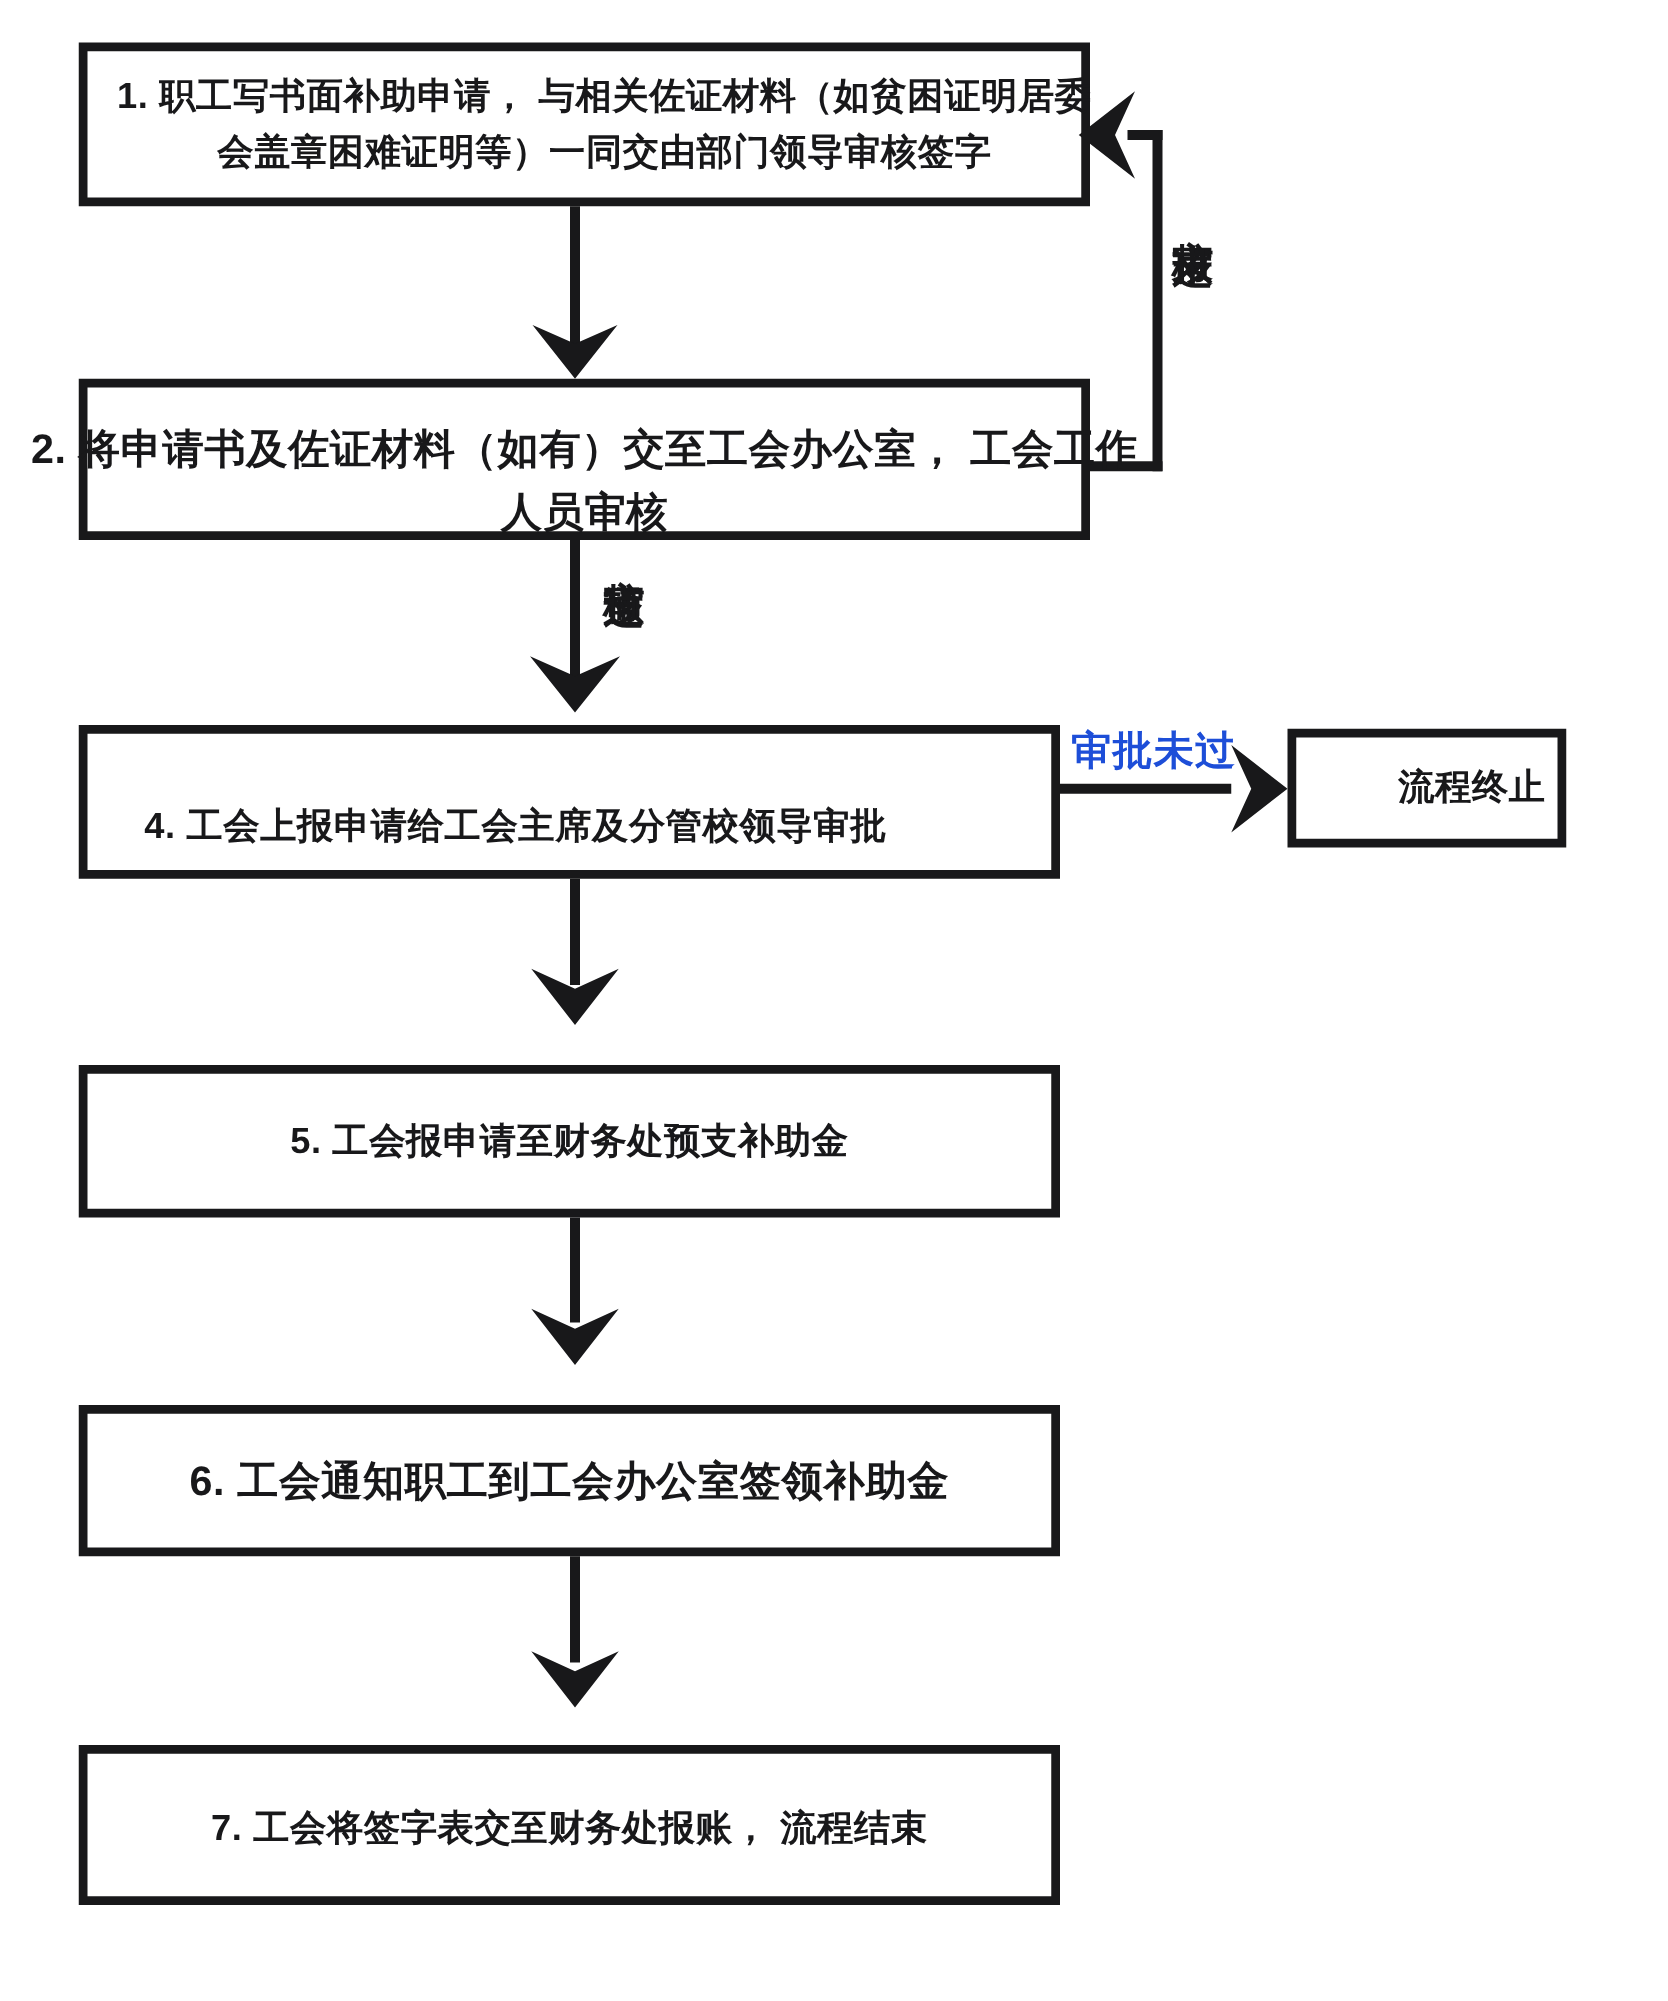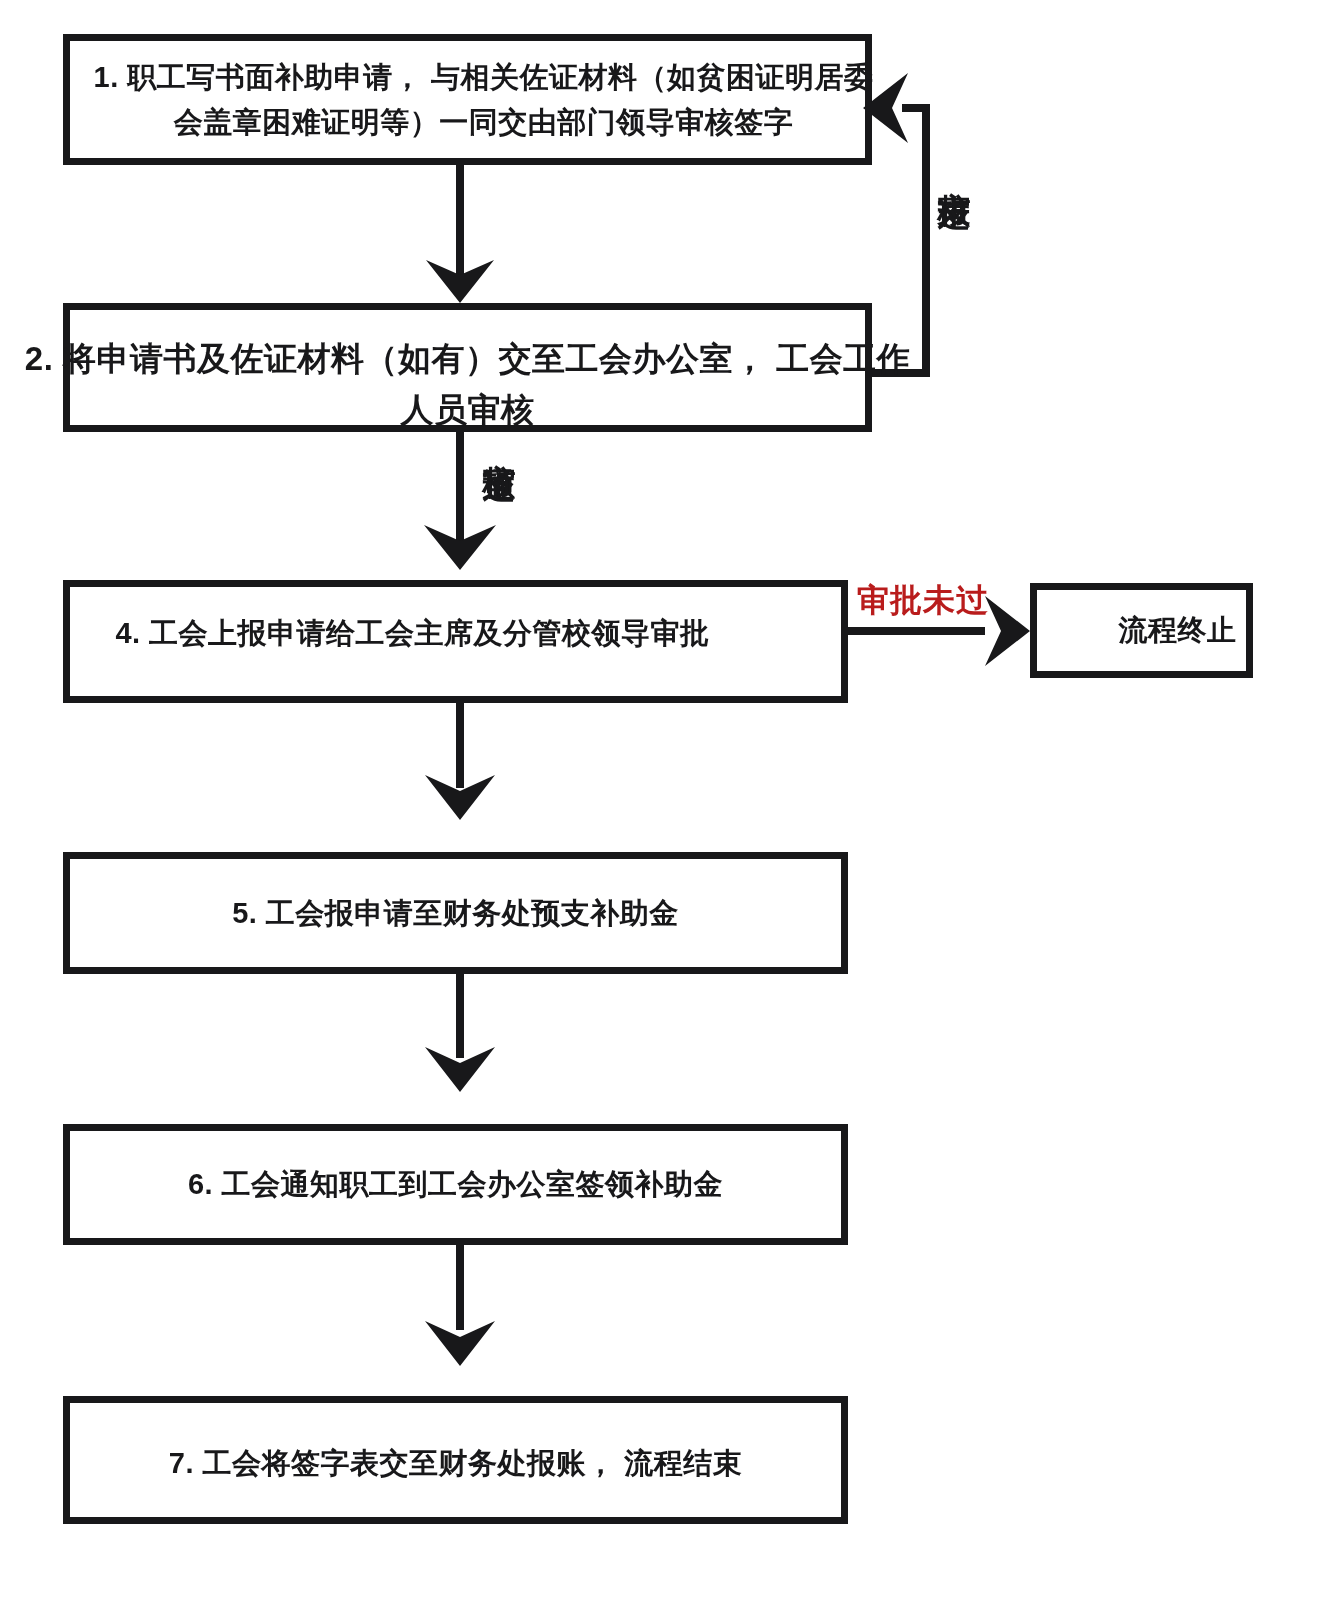--- a/index.html
+++ b/index.html
@@ -66,21 +66,21 @@
     text-orientation: upright;
     color: #18181a;
     font-family: "Liberation Sans", "DejaVu Sans", sans-serif;
     font-weight: bold;
     white-space: nowrap;
     letter-spacing: 2px;
     line-height: 1;
   }
   .edge-label-horizontal {
     position: absolute;
-    color: #b91c1c;
+    color: #1d4ed8;
     font-family: "Liberation Sans", "DejaVu Sans", sans-serif;
     font-weight: bold;
     white-space: nowrap;
     letter-spacing: 1px;
     line-height: 1;
   }
 </style>
 </head>
 <body>
 
@@ -138,33 +138,33 @@
   <div class="node-text" style="left:63px; top:34px; width:809px; height:131px; font-size:29px;padding-left:32px;">
     <span class="line">1. 职工写书面补助申请， 与相关佐证材料（如贫困证明居委</span>
     <span class="line">会盖章困难证明等）一同交由部门领导审核签字</span>
   </div>
 
   <div class="node-text" style="left:63px; top:303px; width:809px; height:162px; font-size:33px;">
     <span class="line">2. 将申请书及佐证材料（如有）交至工会办公室， 工会工作</span>
     <span class="line">人员审核</span>
   </div>
 
-  <div class="node-text" style="left:63px; top:572px; width:699px; height:123px; font-size:29px;">
+  <div class="node-text" style="left:63px; top:600px; width:699px; height:123px; font-size:29px;">
     <span class="line">4. 工会上报申请给工会主席及分管校领导审批</span>
   </div>
 
   <div class="node-text" style="left:1030px; top:583px; width:223px; height:95px; font-size:29px;margin-left:36px;">
     <span class="line">流程终止</span>
   </div>
 
   <div class="node-text" style="left:63px; top:852px; width:785px; height:122px; font-size:29px;text-align:right;">
     <span class="line">5. 工会报申请至财务处预支补助金</span>
   </div>
 
-  <div class="node-text" style="left:63px; top:1124px; width:785px; height:121px; font-size:29px;">
+  <div class="node-text" style="left:63px; top:1124px; width:785px; height:121px; font-size:33px;">
     <span class="line">6. 工会通知职工到工会办公室签领补助金</span>
   </div>
 
   <div class="node-text" style="left:63px; top:1388px; width:785px; height:150px; font-size:29px;">
     <span class="line">7. 工会将签字表交至财务处报账， 流程结束</span>
   </div>
 
   <div class="edge-label-vertical" style="left:938px; top:165px; font-size:33px;">审核未过</div>
 
   <div class="edge-label-vertical" style="left:483px; top:437px; font-size:33px;">审核通过</div>

